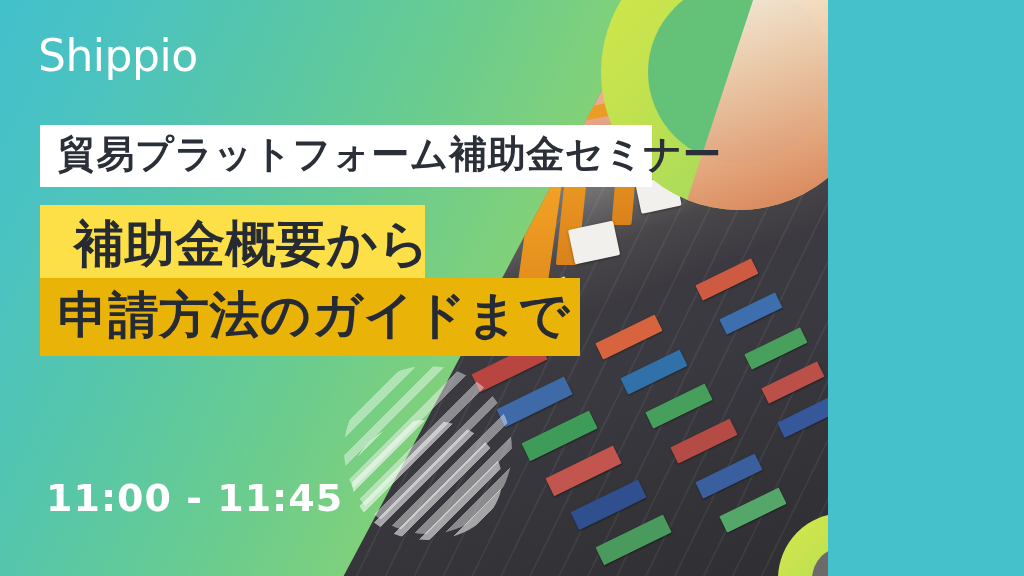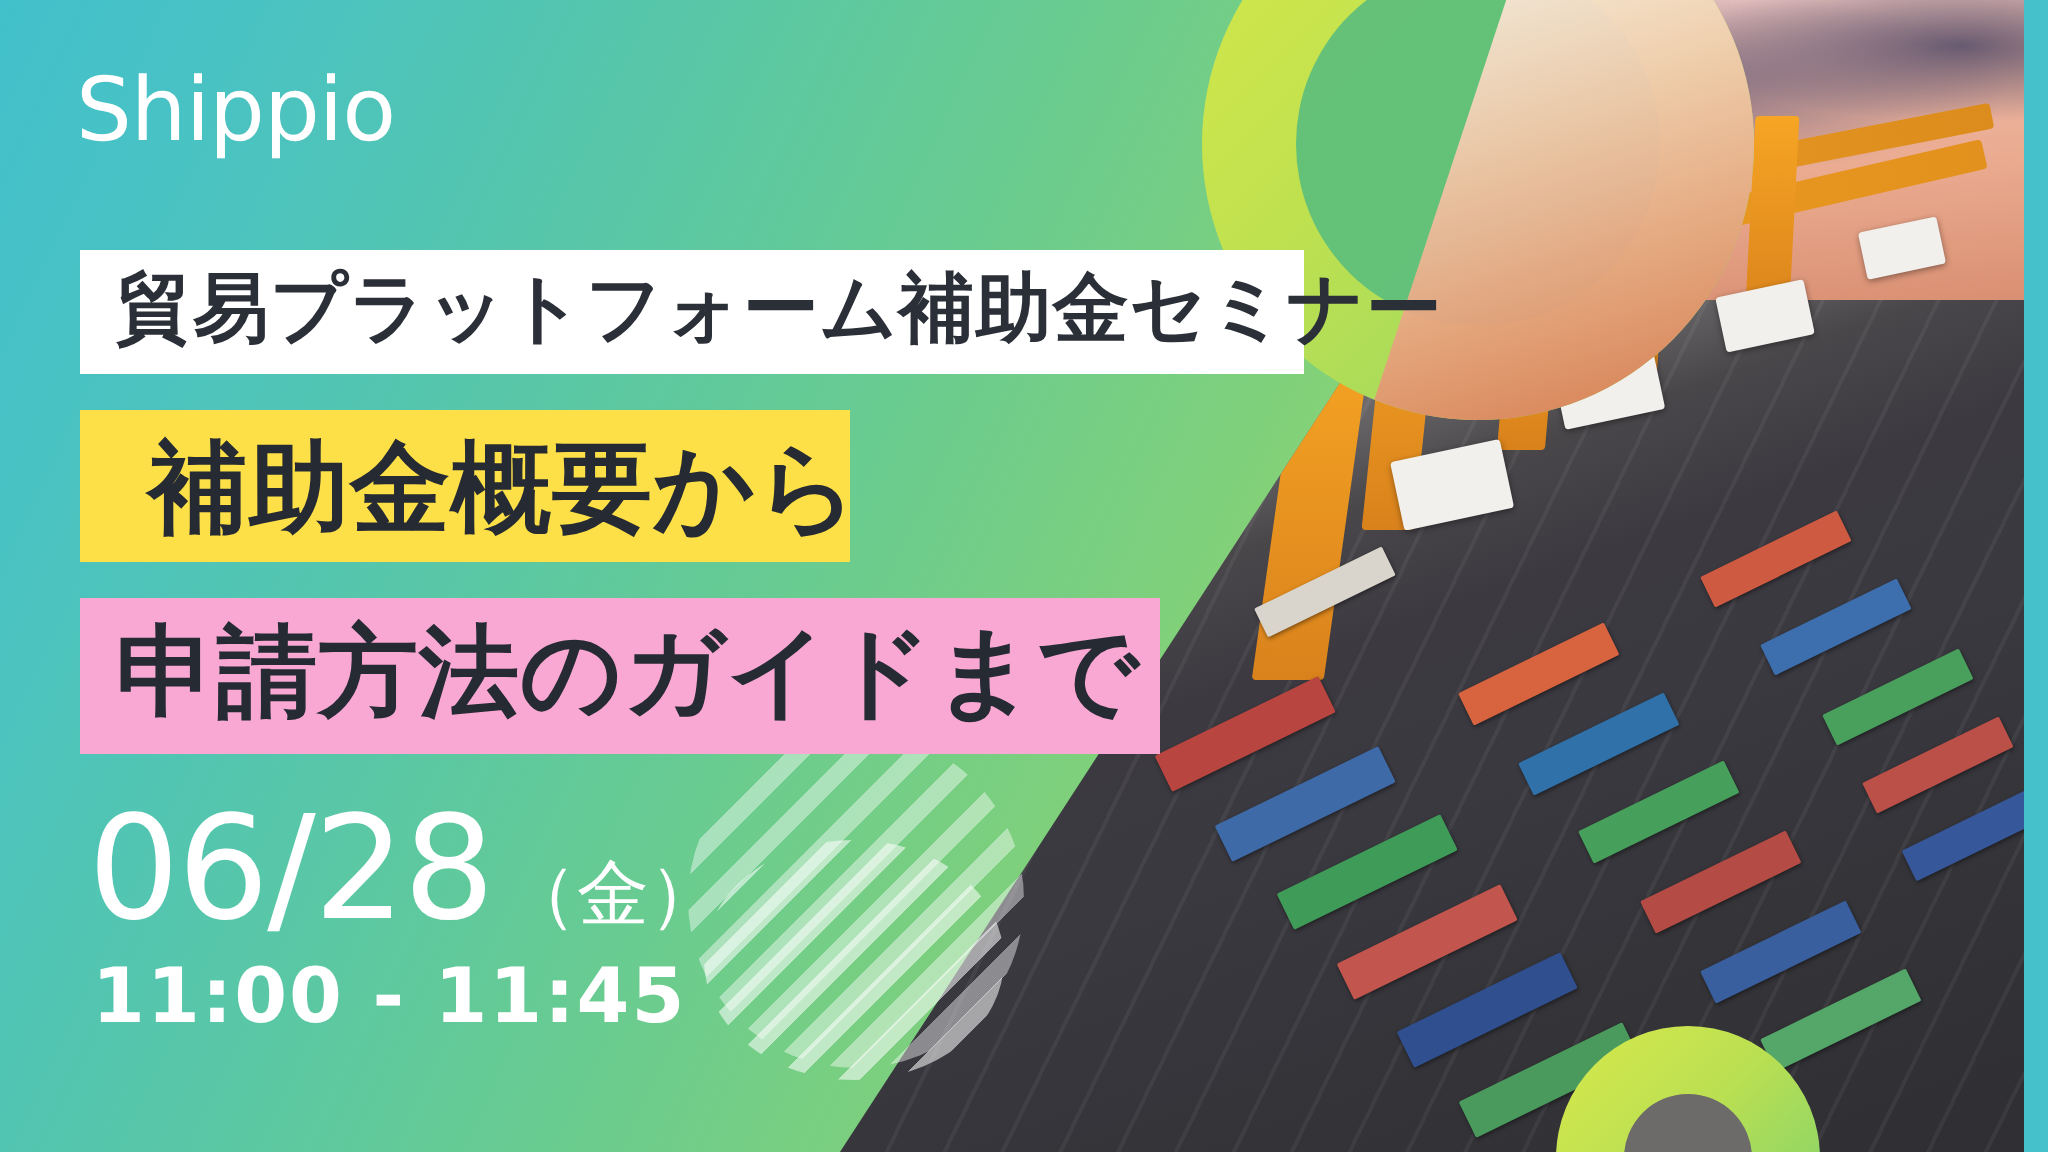--- a/index.html
+++ b/index.html
@@ -3,21 +3,21 @@
 <meta charset="utf-8">
 <style>
   html,body{margin:0;padding:0;}
   body{
     width:1024px;height:576px;overflow:hidden;
     font-family:"Liberation Sans","DejaVu Sans",sans-serif;
     background:#44c1cb;
   }
 
   .banner{
-    position:relative;width:1012px;height:576px;overflow:hidden;
+    position:relative;width:828px;height:576px;overflow:hidden;
   }
 
   
   .bg-gradient{
     position:absolute;inset:0;
     background:linear-gradient(115deg,
         #42c0cb 0%,
         #49c2c3 10%,
         #55c6ad 24%,
         #66cb93 40%,
@@ -176,22 +176,22 @@
     letter-spacing:.5px;line-height:1.1;white-space:nowrap;
     font-family:"DejaVu Sans","Liberation Sans",sans-serif;
   }
 
   .title-band-1{
     position:absolute;left:40px;top:205px;
     background:#fde047;width:385px;
     padding:12px 14px 10px 34px;box-sizing:border-box;
   }
   .title-band-2{
-    position:absolute;left:40px;top:299px;
-    background:#f9a8d4;width:540px;
+    position:absolute;left:40px;top:278px;
+    background:#eab308;width:540px;
     padding:10px 14px 14px 18px;box-sizing:border-box;
   }
   .title-band-1 span,.title-band-2 span{
     display:block;
     font-size:50px;font-weight:700;color:#252a33;
     line-height:1.08;letter-spacing:.5px;white-space:nowrap;
     font-family:"DejaVu Sans","Liberation Sans",sans-serif;
   }
 
   
@@ -278,19 +278,15 @@
     <span>貿易プラットフォーム補助金セミナー</span>
   </div>
 
   <div class="title-band-1">
     <span>補助金概要から</span>
   </div>
   <div class="title-band-2">
     <span>申請方法のガイドまで</span>
   </div>
 
-  <div class="date-row">
-    <span class="date-main">06/28</span>
-    <span class="date-dow">（金）</span>
-  </div>
   <div class="time-row">11:00 - 11:45</div>
 
 </div>
 
 </body></html>

